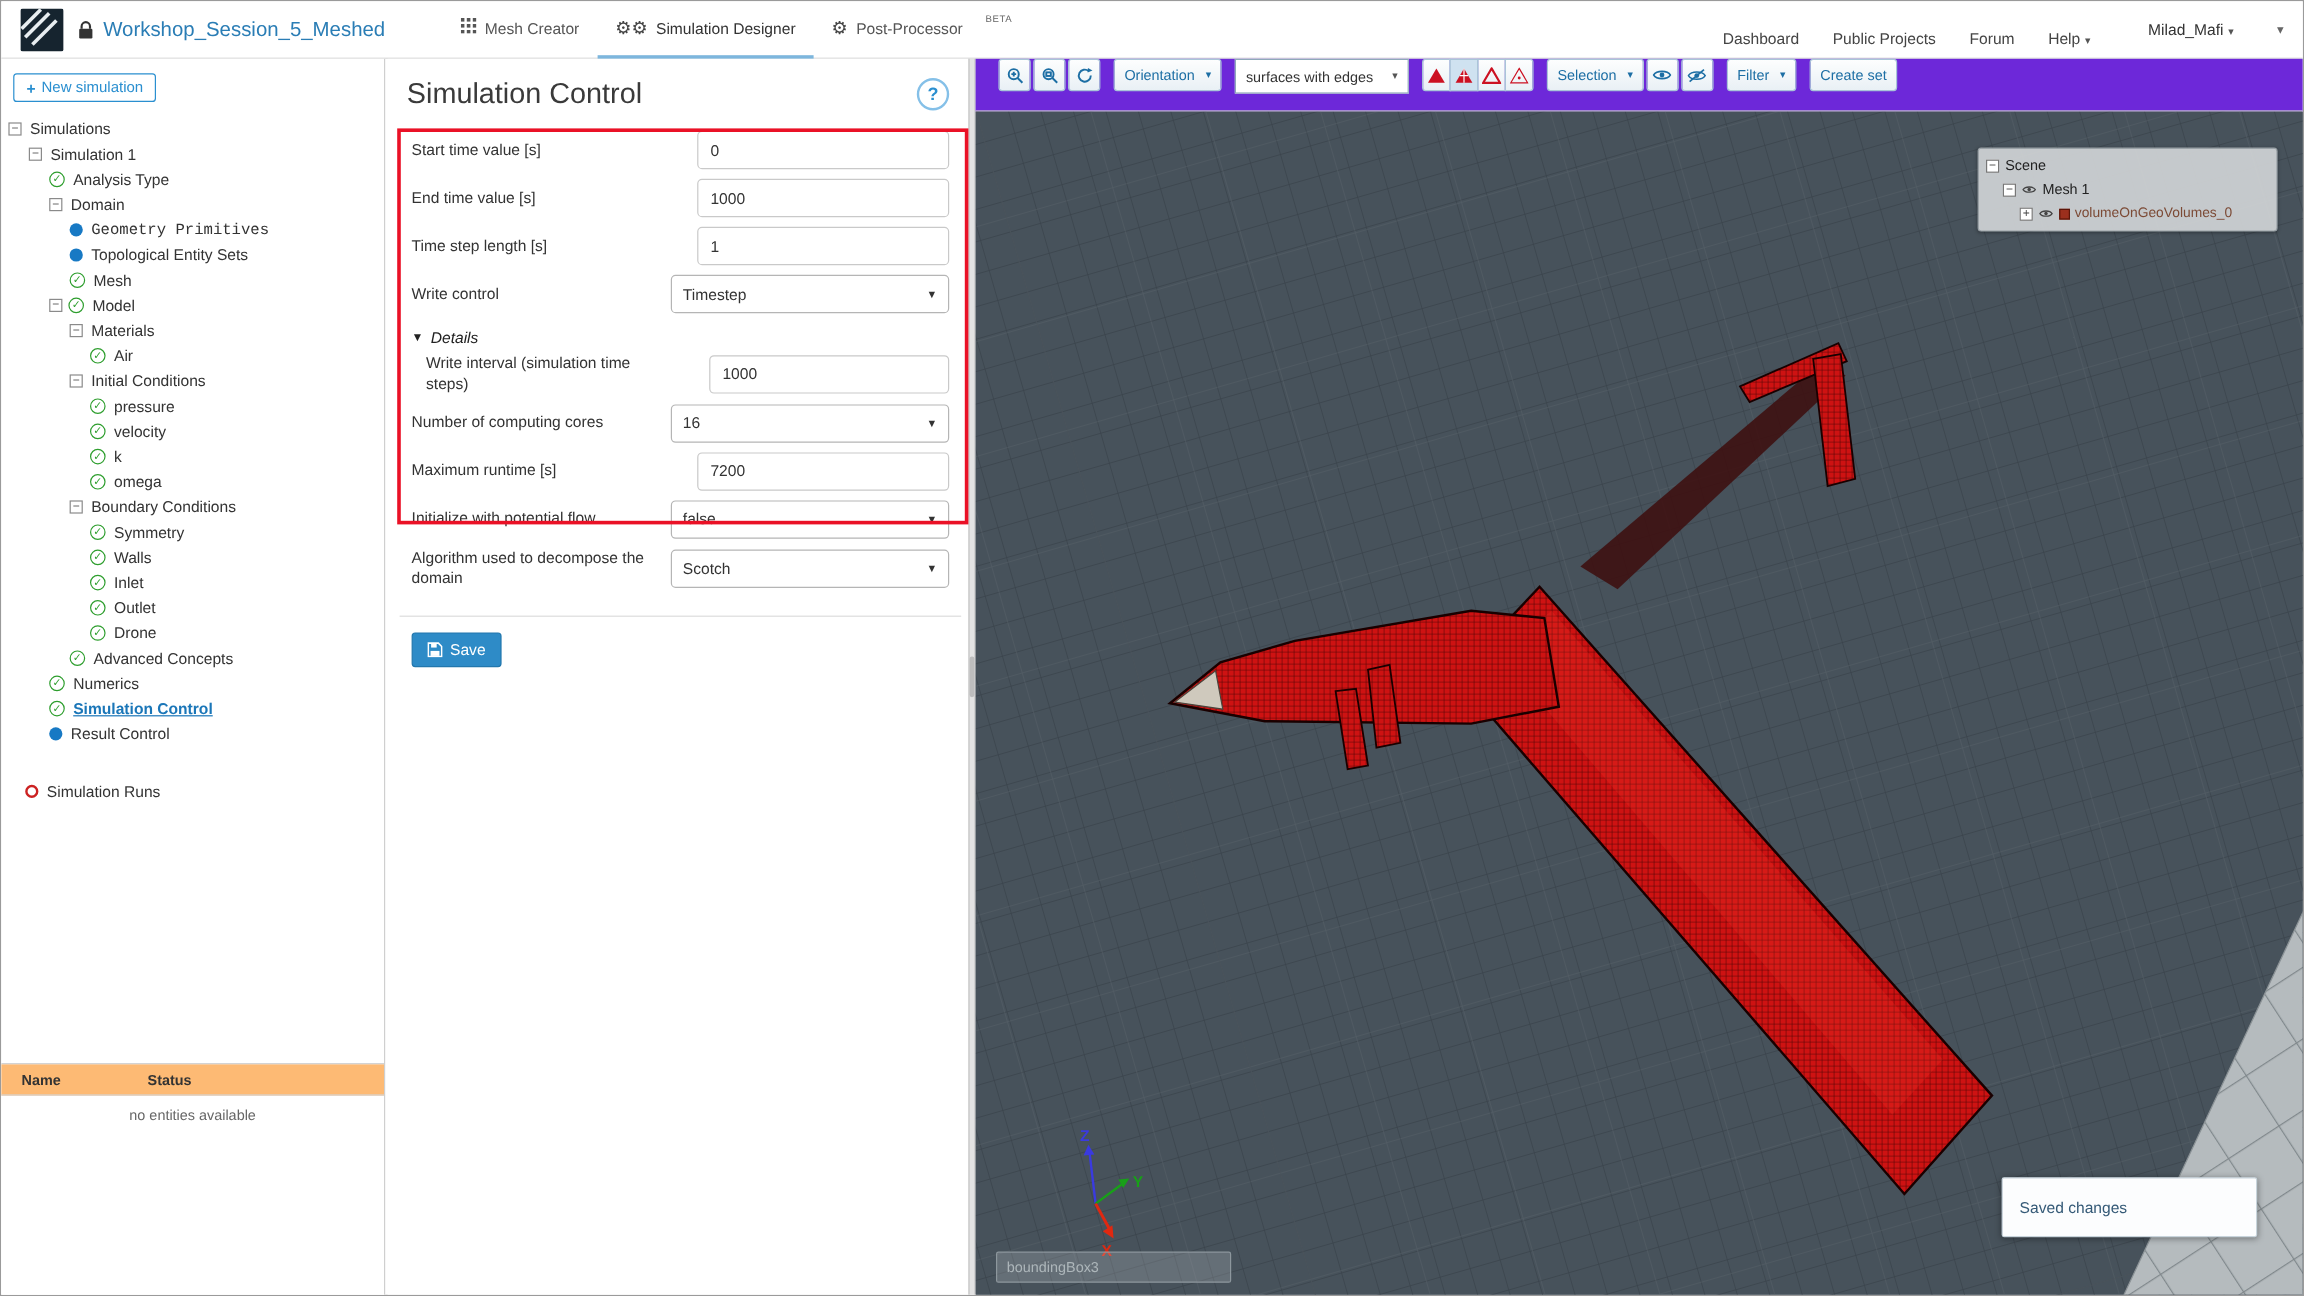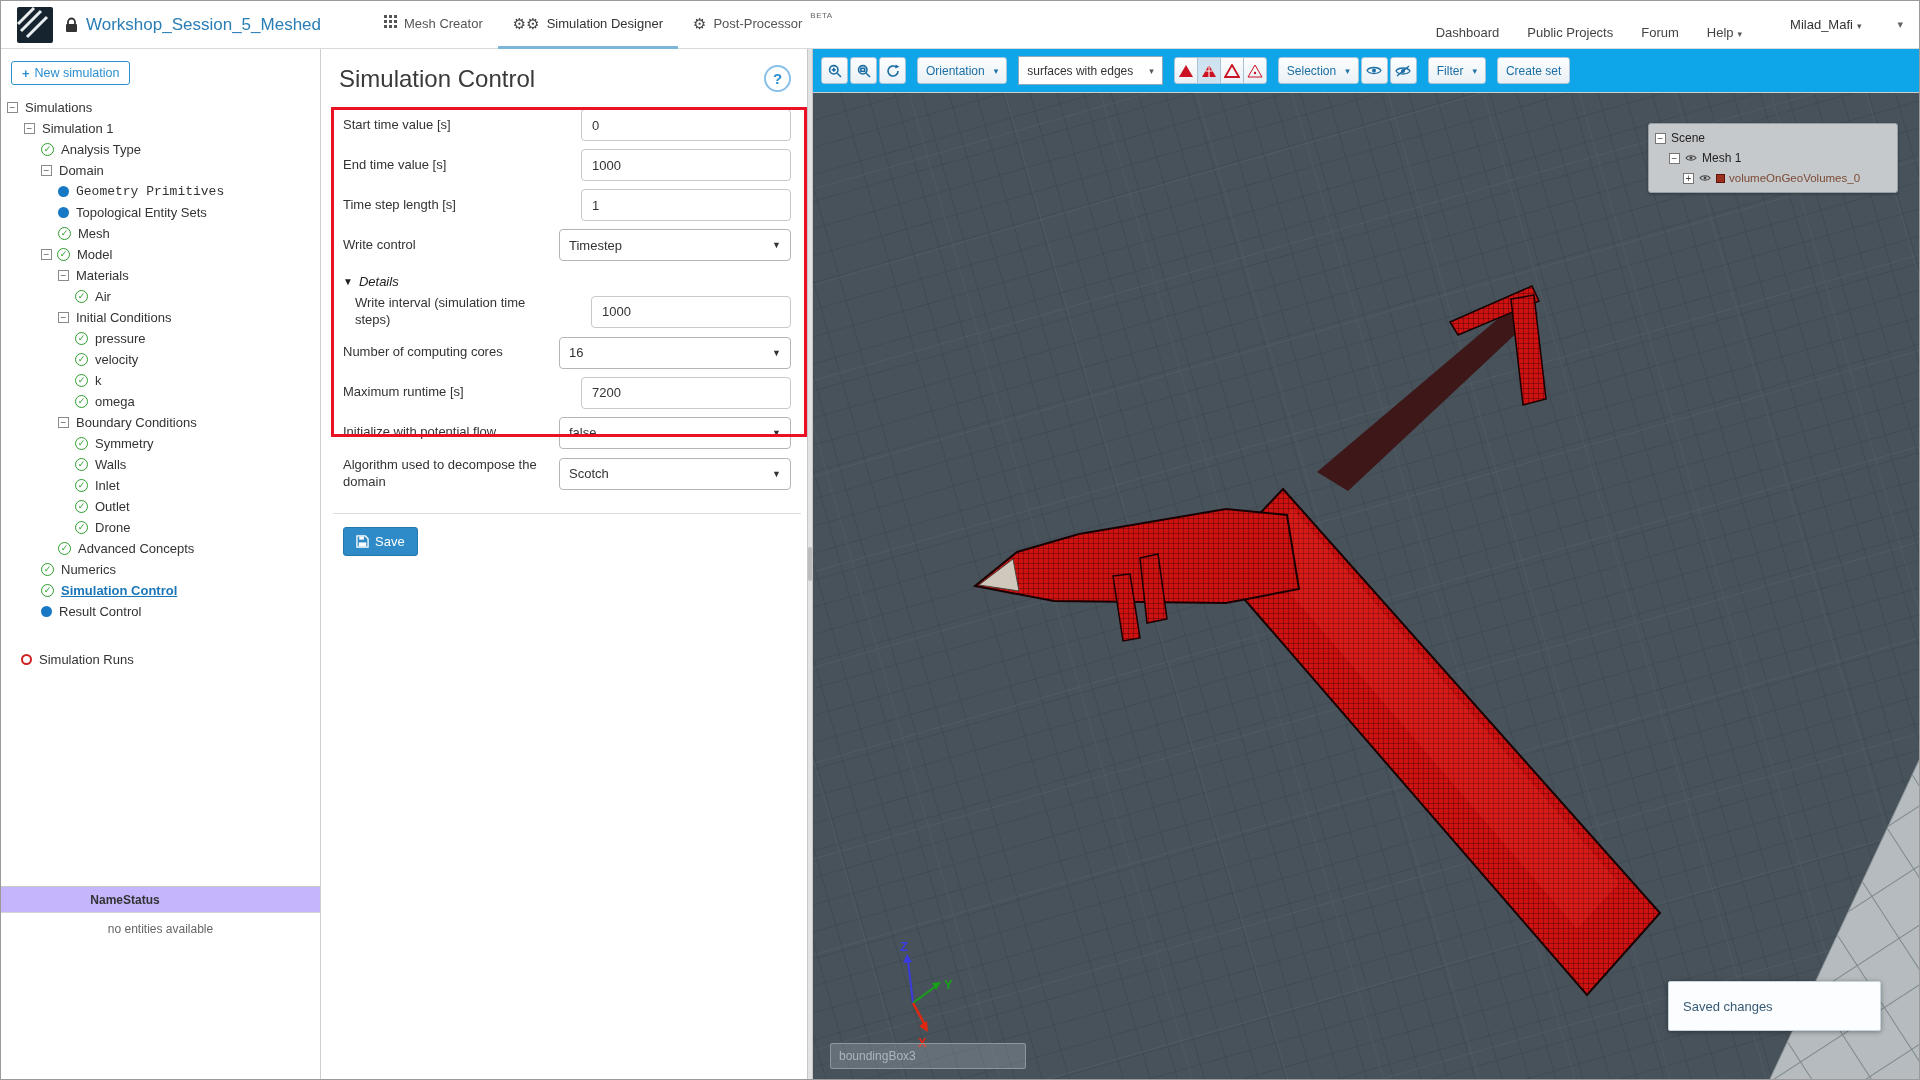--- a/index.html
+++ b/index.html
@@ -8,21 +8,21 @@
 
   
   .navbar{position:absolute;left:0;top:0;right:0;height:48px;background:#fff;border-bottom:1px solid #d9d9d9;display:flex;align-items:center;padding:0 16px;box-sizing:border-box;}
   .logo{width:36px;height:36px;flex-shrink:0;cursor:pointer;}
   .lock{margin-left:12px;display:flex;align-items:center;}
   .proj-title{margin-left:8px;font-size:17px;color:#2a7db5;white-space:nowrap;}
   .tabs{display:flex;height:48px;margin-left:48px;}
   .tab{display:flex;align-items:center;gap:7px;padding:0 15px;font-size:13px;color:#555;border-bottom:3px solid transparent;box-sizing:border-box;cursor:pointer;white-space:nowrap;}
   .tab.active{border-bottom-color:#7db6dd;color:#333;}
   .tab .gear{font-size:15px;color:#444;line-height:1;}
-  .beta{font-size:8px;color:#666;position:relative;top:-8px;margin-left:1px;letter-spacing:.5px;}
+  .beta{font-size:8px;color:#666;position:relative;top:-8px;margin-left:12px;letter-spacing:.5px;}
   .nav-right{margin-left:auto;display:flex;gap:28px;align-items:center;font-size:13px;color:#444;margin-top:16px;}
   .nav-link{cursor:pointer;white-space:nowrap;}
   .caret{font-size:9px;color:#555;margin-left:4px;}
   .nav-user{margin-left:48px;font-size:13px;color:#333;cursor:pointer;white-space:nowrap;}
   .nav-collapse{margin-left:36px;color:#666;font-size:11px;cursor:pointer;}
 
   
   .sidebar{position:absolute;left:0;top:48px;width:320px;bottom:0;background:#fff;border-right:1px solid #cfcfcf;box-sizing:border-box;}
   .new-sim{margin:12px 10px 6px 10px;display:inline-flex;align-items:center;gap:5px;border:1px solid #2a8fd0;color:#2a8fd0;background:#fff;font-size:12.5px;padding:4px 10px;border-radius:3px;cursor:pointer;font-family:inherit;}
   .new-sim .plus{font-size:13px;font-weight:bold;line-height:1;}
@@ -31,21 +31,21 @@
   .tlabel{margin-left:2px;}
   .trow.selected .tlabel{color:#1a76b8;text-decoration:underline;font-weight:bold;}
   .ticon{flex-shrink:0;display:inline-block;margin-right:5px;box-sizing:border-box;}
   .ticon.minus,.ticon.plus{width:11px;height:11px;border:1px solid #8a8a8a;background:#fff;color:#555;font-size:10px;line-height:9px;text-align:center;}
   .ticon.check{width:13px;height:13px;border-radius:50%;border:1.5px solid #2e9e2e;background:#fff;color:#2e9e2e;font-size:9px;line-height:10px;text-align:center;font-weight:bold;}
   .ticon.dot{width:11px;height:11px;border-radius:50%;background:#1779c4;}
   .ticon.ring{width:11px;height:11px;border-radius:50%;border:2px solid #cc2222;background:#fff;}
 
   .job-status{position:absolute;left:0;right:0;bottom:0;height:192px;background:#fff;border-top:1px solid #c9c9c9;}
   .js-title{background:#f6f6f6;padding:8px 13px;font-size:13.5px;color:#3d6480;border-bottom:1px solid #e2e2e2;}
-  .js-cols{display:flex;background:#c4b5fd;border-bottom:1px solid #d5d5d5;height:25px;align-items:center;font-size:12px;font-weight:bold;color:#333;text-align:right;}
+  .js-cols{display:flex;background:#fdba74;border-bottom:1px solid #d5d5d5;height:25px;align-items:center;font-size:12px;font-weight:bold;color:#333;}
   .js-col-name{width:122px;padding-left:17px;box-sizing:border-box;}
   .js-empty{text-align:center;font-size:12px;color:#666;padding-top:9px;}
 
   
   .panel{position:absolute;left:322px;top:48px;width:484px;bottom:0;background:#fff;}
   .panel-title{position:absolute;top:16px;left:16px;font-size:24px;color:#3a3a3a;font-weight:400;}
   .help-btn{position:absolute;top:16px;right:16px;width:27px;height:27px;border-radius:50%;border:2px solid #85c0e8;color:#2a8fd0;font-size:15px;font-weight:bold;display:flex;align-items:center;justify-content:center;background:#fff;cursor:pointer;box-sizing:border-box;}
   .form{position:absolute;top:56px;left:10px;right:6px;}
   .frow{display:flex;justify-content:space-between;align-items:center;padding:4px 10px;}
   .frow label{font-size:13px;color:#333;width:205px;line-height:1.3;}
@@ -58,21 +58,21 @@
   .frow.indent label{padding-left:12px;width:193px;}
   .red-box{position:absolute;left:8px;top:58px;width:470px;height:324px;border:3px solid #ea1126;pointer-events:none;z-index:5;}
   .divider-h{border:0;border-top:1px solid #ddd;margin:18px 0 0 0;}
   .save-btn{margin:13px 0 0 10px;display:inline-flex;align-items:center;gap:6px;background:#2e8bc7;border:1px solid #2277ad;color:#fff;font-size:13px;padding:6px 12px;border-radius:3px;cursor:pointer;font-family:inherit;}
 
   
   .split{position:absolute;left:806px;top:48px;width:6px;bottom:0;background:#e3e3e3;border-left:1px solid #c6c6c6;border-right:1px solid #c6c6c6;box-sizing:border-box;cursor:col-resize;}
   .split-handle{position:absolute;left:0;right:0;top:50%;height:34px;margin-top:-17px;background:#bdbdbd;border-radius:2px;}
 
   
-  .vtoolbar{position:absolute;left:812px;top:48px;right:0;height:44px;background:#0ea5e9;border-bottom:1px solid #cfcfcf;display:flex;align-items:center;padding-left:8px;box-sizing:border-box;}
+  .vtoolbar{position:absolute;left:812px;top:48px;right:0;height:44px;background:#6d28d9;border-bottom:1px solid #cfcfcf;display:flex;align-items:flex-start;padding-left:19px;box-sizing:border-box;}
   .tbtn{height:27px;border:1px solid #a9c4d8;background:linear-gradient(#fdfefe,#e9f0f5);color:#1c6ea4;border-radius:3px;font-size:12px;display:inline-flex;align-items:center;gap:5px;padding:0 8px;cursor:pointer;font-family:inherit;margin-right:2px;}
   .tbtn.icon{width:27px;padding:0;justify-content:center;}
   .tbtn.tri{width:24px;padding:0;justify-content:center;border-radius:0;margin-right:-1px;}
   .tbtn.tri.first{border-radius:3px 0 0 3px;}
   .tbtn.tri.last{border-radius:0 3px 3px 0;margin-right:2px;}
   .tbtn.tri.active{background:#cfe2f0;}
   .tsel{height:27px;border:1px solid #8fa8ba;background:#fff;color:#333;font-size:12px;display:inline-flex;align-items:center;gap:12px;padding:0 8px;cursor:pointer;margin-right:2px;}
   .tgap{width:9px;flex-shrink:0;}
   .canvas{position:absolute;left:812px;top:92px;right:0;bottom:0;background:#47525b;overflow:hidden;cursor:grab;}
   .canvas svg.scene{position:absolute;left:0;top:0;}

